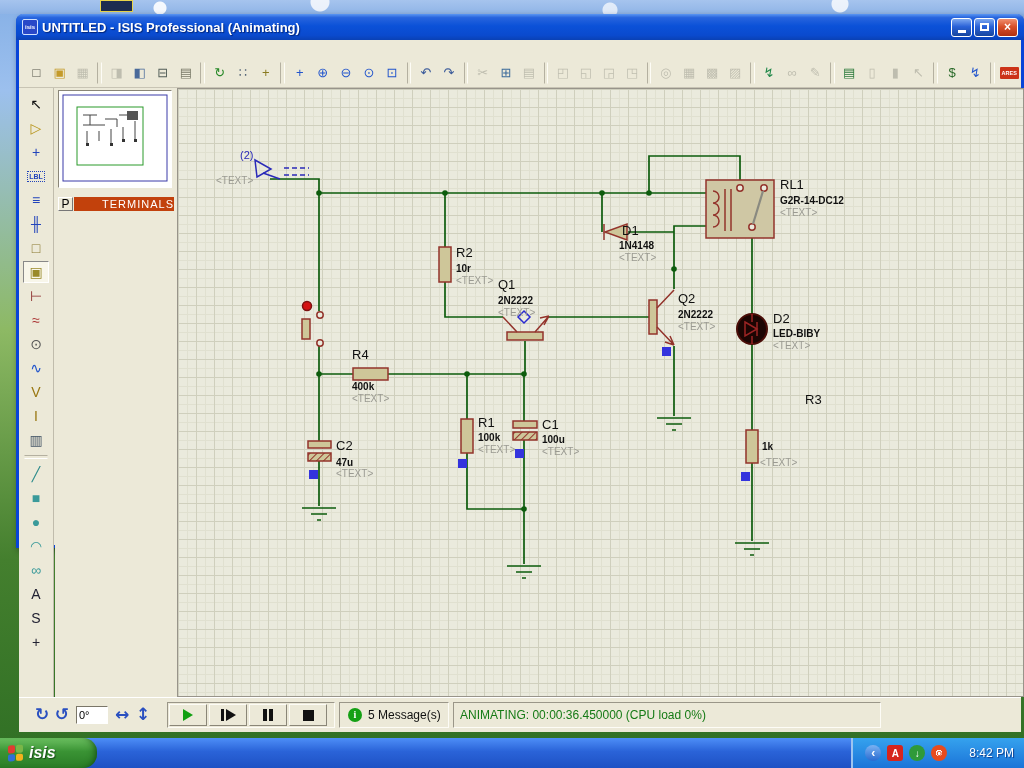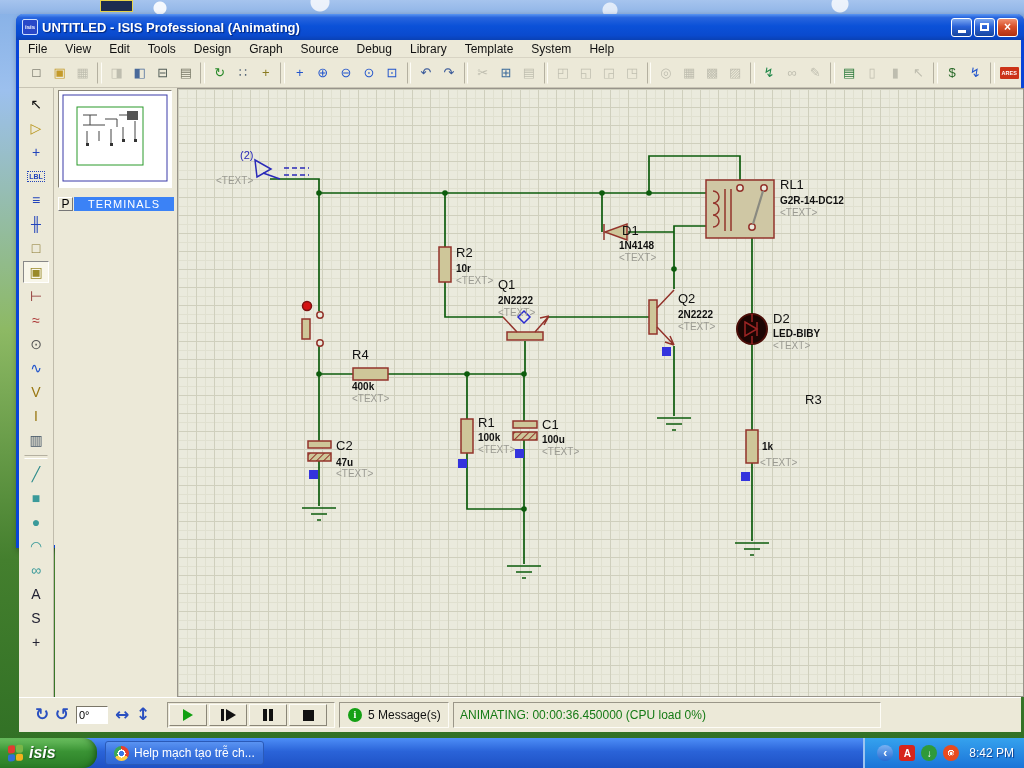--- a/index.html
+++ b/index.html
@@ -50,22 +50,22 @@
     border:1px solid transparent;}
   .mcell .glyph{font-size:14px;line-height:1;}
   .mcell.small .glyph{font:bold 7px "Liberation Sans",sans-serif;border:1px dotted #2244bb;padding:1px;}
   .mcell.active{background:#f8f6ea;border-color:#888 #fff #fff #888;border-style:solid;}
   .mcell.divider{height:4px;width:24px;border-top:1px solid #b4b0a0;border-bottom:1px solid #fff;margin:3px 0;}
   .sidebar{position:absolute;left:36px;top:74px;width:122px;height:609px;background:#ece9d8;padding:2px 3px;}
   .preview{width:114px;height:98px;background:#fff;border:1px solid;border-color:#8a8678 #fff #fff #8a8678;}
   .selector-head{margin-top:8px;display:flex;align-items:center;height:15px;}
   .pbtn{width:15px;height:14px;background:#ece9d8;border:1px solid;border-color:#fff #777 #777 #fff;
     font:12px "Liberation Sans",sans-serif;text-align:center;line-height:13px;}
-  .sel-title{flex:1;height:14px;background:#3b82f6;color:#fff;font:11px/14px "Liberation Sans",sans-serif;
-    text-align:center;letter-spacing:1px;margin-left:1px;}
+  .sel-title{flex:1;height:14px;background:#c2410c;color:#fff;font:11px/14px "Liberation Sans",sans-serif;
+    text-align:right;letter-spacing:1px;margin-left:1px;}
   .objlist{margin-top:2px;height:478px;background:#fff;border:1px solid;border-color:#8a8678 #fff #fff #8a8678;
     padding:1px 0;font-size:12px;color:#000;overflow:hidden;}
   .obj{height:14px;line-height:14px;padding-left:4px;}
   .obj.selected{background:#316ac5;color:#fff;}
   
   .canvas{position:absolute;left:158px;top:74px;width:847px;height:609px;
     border:1px solid #98948a;background-color:#eaeadd;
     background-image:
       linear-gradient(#cfcfbd 1px,transparent 1px),linear-gradient(90deg,#cfcfbd 1px,transparent 1px),
       linear-gradient(#e0e0d0 1px,transparent 1px),linear-gradient(90deg,#e0e0d0 1px,transparent 1px);
@@ -115,21 +115,21 @@
     background:radial-gradient(circle at 50% 50%,#3b78e7 0 23%,#ffffff 24% 38%,transparent 39%),
                conic-gradient(#e8412c 0 120deg,#ffce44 0 240deg,#3aa757 0 360deg);}
   #tray{margin-left:auto;height:30px;display:flex;align-items:center;gap:6px;padding:0 10px 0 12px;
     background:linear-gradient(180deg,#35a2ee,#1b74d8);border-left:2px solid #9cc4f0;}
   .tico{width:16px;height:16px;display:flex;align-items:center;justify-content:center;border-radius:3px;
     color:#fff;font:bold 10px "Liberation Sans",sans-serif;}
   .tico.chev{border-radius:50%;background:linear-gradient(180deg,#7ab2f2,#2a6ad0);font-size:12px;}
   .tico.pdf{background:#d6251c;}
   .tico.idm{background:#2f9a3a;border-radius:50%;}
   .tico.opera{background:radial-gradient(circle,#fff 0 28%,#e84b1e 30% 100%);border-radius:50%;color:#e84b1e;font-size:7px;}
-  #clock{color:#fff;font:12px "Liberation Sans",sans-serif;margin-left:4px;text-shadow:1px 1px 1px #0a3a8a;}
+  #clock{color:#fff;font:12px "Liberation Sans",sans-serif;margin-left:16px;text-shadow:1px 1px 1px #0a3a8a;}
 </style>
 </head>
 <body>
 
 <div id="top-strip">
   <div id="wframe"></div>
 </div>
 
 <div id="window">
 
@@ -140,35 +140,20 @@
       <span class="wb">
           <span class="minbar"></span>
         </span>
       <span class="wb">
           <span class="maxbox"></span>
         </span>
       <span class="wb close">×</span>
     </span>
   </div>
 
-  <div class="menubar">
-
-  <span class="menu-item">File</span>
-      <span class="menu-item">View</span>
-      <span class="menu-item">Edit</span>
-      <span class="menu-item">Tools</span>
-      <span class="menu-item">Design</span>
-      <span class="menu-item">Graph</span>
-      <span class="menu-item">Source</span>
-      <span class="menu-item">Debug</span>
-      <span class="menu-item">Library</span>
-      <span class="menu-item">Template</span>
-      <span class="menu-item">System</span>
-      <span class="menu-item">Help</span>
-    </div>
 
   <div class="toolbar">
 
       <span class="tbtn">
         <span class="glyph" style="color: rgb(85, 85, 74);">□</span>
       </span>
 
       <span class="tbtn">
         <span class="glyph" style="color: rgb(196, 154, 42);">▣</span>
       </span>
@@ -666,24 +651,20 @@
     <span class="flag">
       <i style="background:#e03c31"></i>
         <i style="background:#7ab648"></i>
         <i style="background:#2f6fd6"></i>
         <i style="background:#f2b21d"></i>
     </span>
     <span class="stxt">isis</span>
   </div>
   <div style="display:flex">
 
-      <button class="task">
-        <span class="ticon chrome"></span>
-        <span>Help mạch tạo trễ ch...</span>
-      </button>
 
     </div>
   <div id="tray">
     <span class="tico chev">‹</span>
     <span class="tico pdf">A</span>
     <span class="tico idm">↓</span>
     <span class="tico opera">O</span>
     <span id="clock">8:42 PM</span>
   </div>
 </div>

